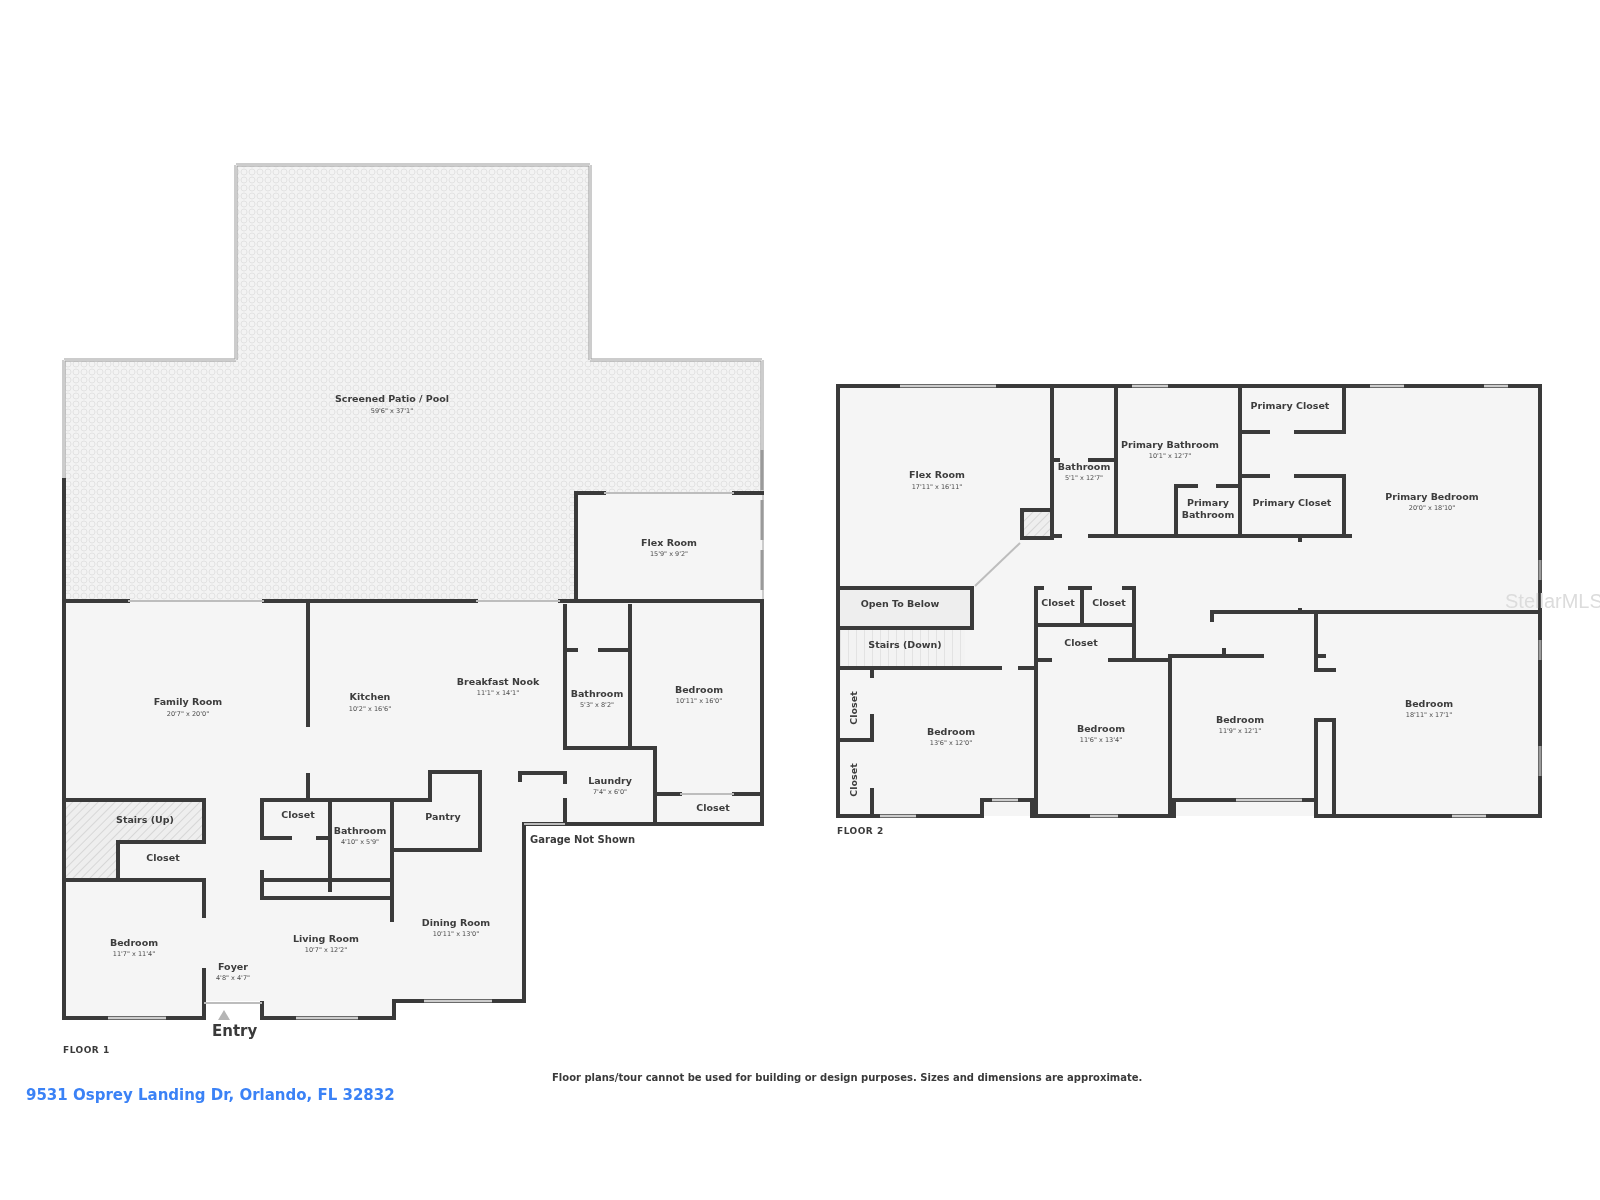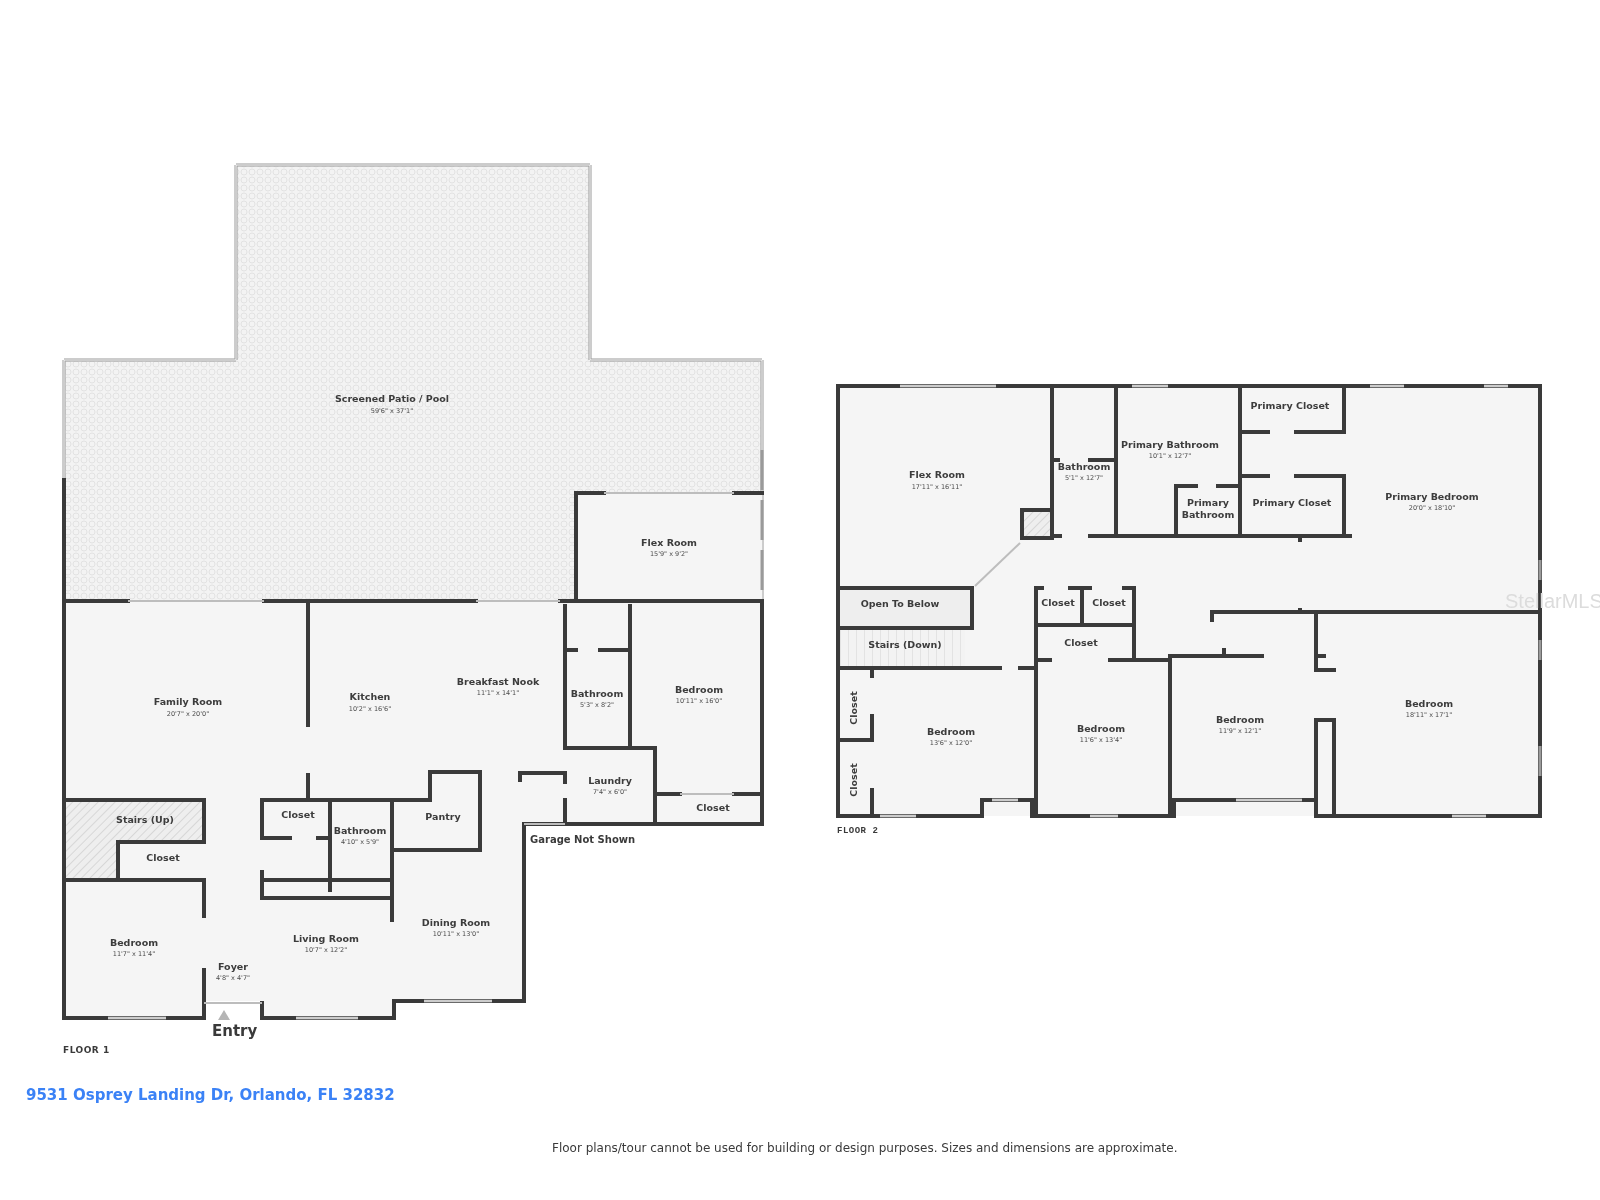--- a/index.html
+++ b/index.html
@@ -3,21 +3,21 @@
   <meta charset="utf-8">
   <style>
     html, body { margin: 0; padding: 0; background: #ffffff; }
     body { width: 1600px; height: 1200px; position: relative; overflow: hidden;
            font-family: "DejaVu Sans", "Liberation Sans", sans-serif; color: #3a3a3a; }
     #plan { position: absolute; left: 0; top: 0; width: 1600px; height: 1200px; }
     .room-label { font-size: 9.5px; font-weight: bold; fill: #3c3c3c; text-anchor: middle; }
     .room-dim { font-size: 6.5px; fill: #4a4a4a; text-anchor: middle; }
     .floor-label { position: absolute; font-size: 9px; font-weight: bold; color: #3a3a3a; letter-spacing: 0.5px; }
     .address { position: absolute; left: 26px; top: 1086px; font-size: 15px; font-weight: bold; color: #3b82f6; }
-    .disclaimer { position: absolute; left: 552px; top: 1141px; font-size: 12px; font-weight: normal; color: #3a3a3a; }
+    .disclaimer { position: absolute; left: 552px; top: 1072px; font-size: 10px; font-weight: bold; color: #3a3a3a; }
     .watermark { position: absolute; left: 1505px; top: 590px; font-size: 20px; color: #dcdcdc; font-family: "Liberation Sans", sans-serif; }
     .entry-label { position: absolute; left: 212px; top: 1022px; font-size: 15px; font-weight: bold; color: #3a3a3a; }
     .garage-label { position: absolute; left: 530px; top: 834px; font-size: 10px; font-weight: bold; color: #3a3a3a; }
     .wall { stroke: #3a3a3a; stroke-width: 4; stroke-linecap: square; fill: none; }
     .thin { stroke: #bdbdbd; stroke-width: 2; fill: none; }
     .win { stroke: #9a9a9a; stroke-width: 3; fill: none; }
     .win-in { stroke: #ffffff; stroke-width: 1; fill: none; }
   </style>
 </head>
 <body>
@@ -206,16 +206,16 @@
       <text x="1240" y="733" class="room-dim">11'9" x 12'1"</text>
       <text x="1429" y="707" class="room-label">Bedroom</text>
       <text x="1429" y="717" class="room-dim">18'11" x 17'1"</text>
     </g>
   </g>
 </svg>
 
 <div class="entry-label">Entry</div>
 <div class="garage-label">Garage Not Shown</div>
 <div class="floor-label" style="left:63px; top:1045px;">FLOOR 1</div>
-<div class="floor-label" style="left:837px; top:826px;font-family:Liberation Mono, monospace;">FLOOR 2</div>
+<div class="floor-label" style="left:837px; top:826px;">FLOOR 2</div>
 <div class="watermark">StellarMLS</div>
 <div class="address">9531 Osprey Landing Dr, Orlando, FL 32832</div>
 <div class="disclaimer">Floor plans/tour cannot be used for building or design purposes. Sizes and dimensions are approximate.</div>
 
 </body></html>

